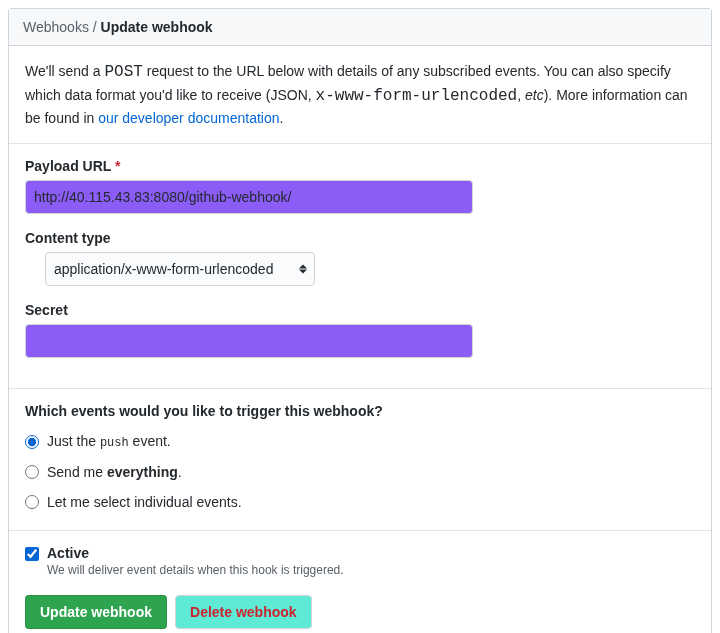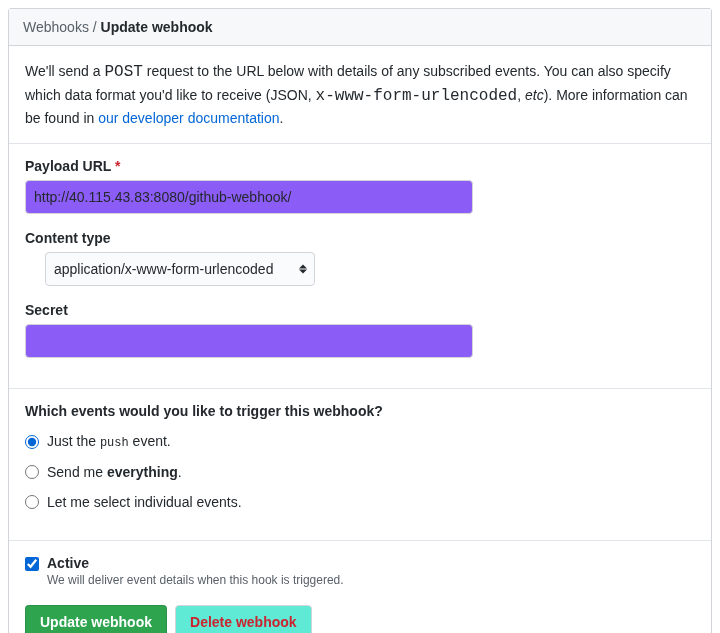--- a/index.html
+++ b/index.html
@@ -124,21 +124,21 @@
     }
     .radio-option {
       display: flex;
       align-items: center;
       gap: 8px;
       margin-bottom: 14px;
       font-size: 14px;
       cursor: pointer;
     }
     .radio-option:last-child {
-      margin-bottom: 16px;
+      margin-bottom: 6px;
     }
     .radio-option input[type="radio"] {
       width: 14px;
       height: 14px;
       accent-color: #0366d6;
     }
     .radio-option .push-code {
       font-family: SFMono-Regular, Consolas, "Liberation Mono", Menlo, monospace;
       font-size: 12px;
     }

